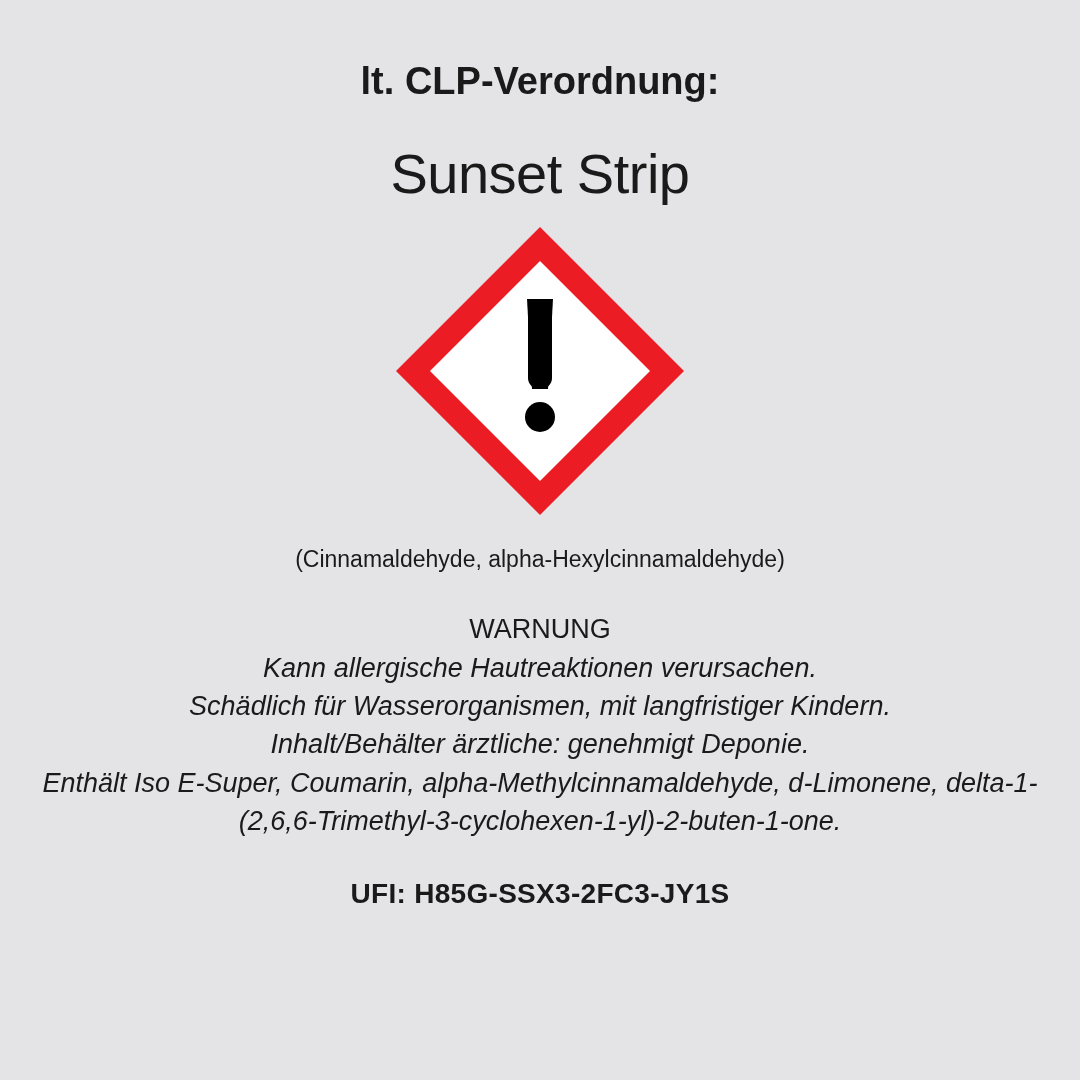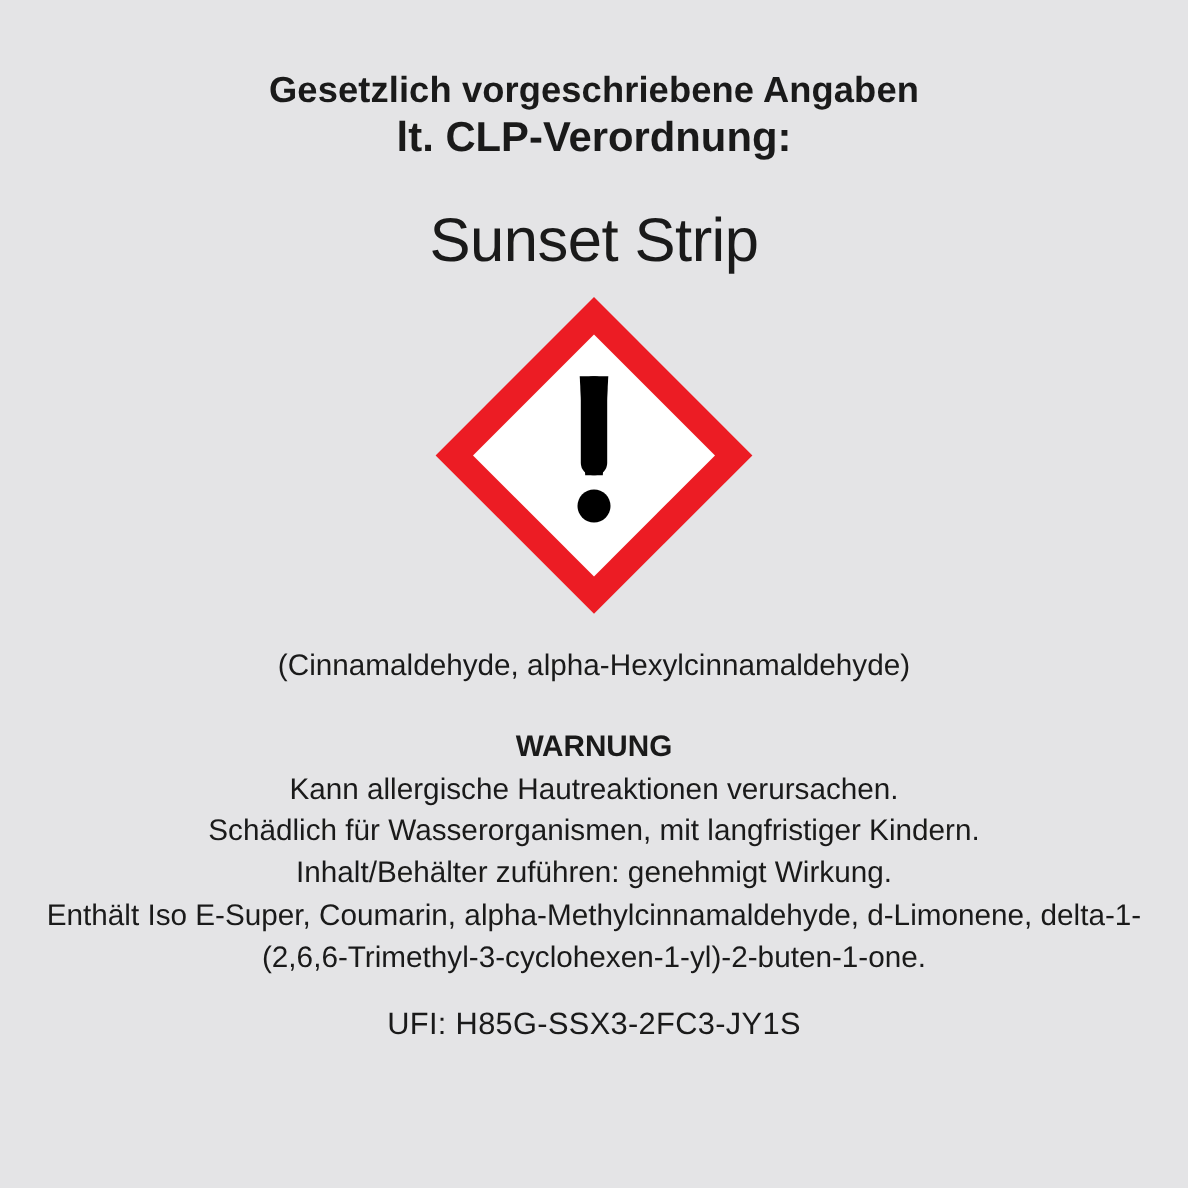--- a/index.html
+++ b/index.html
@@ -44,53 +44,52 @@
     margin-top: 40px;
     letter-spacing: -0.5px;
     line-height: 1.1;
   }
   .pictogram-wrap {
     margin-top: 16px;
     display: flex;
     justify-content: center;
   }
   .ingredients {
-    font-size: 27px;
+    font-size: 23px;
     text-align: center;
     margin-top: 24px;
     line-height: 1.3;
   }
   .warning-block {
     margin-top: 36px;
     text-align: center;
     font-size: 27px;
     line-height: 1.42;
     width: 1010px;
   }
   .warning-block .signal {
     display: block;
-    font-weight: bold;
   }
   .warning-block .para {
     display: block;
+    font-style: italic;
   }
   .ufi {
-    margin-top: 26px;
+    margin-top: 38px;
     font-size: 28px;
-    font-weight: 400;
+    font-weight: 700;
     text-align: center;
     letter-spacing: 0.3px;
   }
 </style>
 </head>
 <body>
 
 <div class="label-card">
 
-  <div class="heading">Gesetzlich vorgeschriebene Angaben</div>
   <div class="heading-line-2">lt. CLP-Verordnung:</div>
 
   <div class="product-name">Sunset Strip</div>
 
   <div class="pictogram-wrap">
     <svg width="300" height="300" viewBox="0 0 300 300">
       <polygon points="150,6 294,150 150,294 6,150" fill="#ec1c24"></polygon>
       <polygon points="150,40 260,150 150,260 40,150" fill="#ffffff"></polygon>
       <rect x="138" y="78" width="24" height="90" rx="11" fill="#000000"></rect>
       <path d="M150 78 L150 78" stroke="#000" stroke-width="0"></path>
@@ -98,19 +97,19 @@
       <circle cx="150" cy="196" r="15" fill="#000000"></circle>
     </svg>
   </div>
 
   <div class="ingredients">(Cinnamaldehyde, alpha-Hexylcinnamaldehyde)</div>
 
   <div class="warning-block">
     <span class="signal">WARNUNG</span>
     <span class="para">Kann allergische Hautreaktionen verursachen.</span>
     <span class="para">Schädlich für Wasserorganismen, mit langfristiger Kindern.</span>
-    <span class="para">Inhalt/Behälter zuführen: genehmigt Wirkung.</span>
+    <span class="para">Inhalt/Behälter ärztliche: genehmigt Deponie.</span>
     <span class="para">Enthält Iso E-Super, Coumarin, alpha-Methylcinnamaldehyde, d-Limonene, delta-1-(2,6,6-Trimethyl-3-cyclohexen-1-yl)-2-buten-1-one.</span>
   </div>
 
   <div class="ufi">UFI: H85G-SSX3-2FC3-JY1S</div>
 
 </div>
 
 </body></html>

